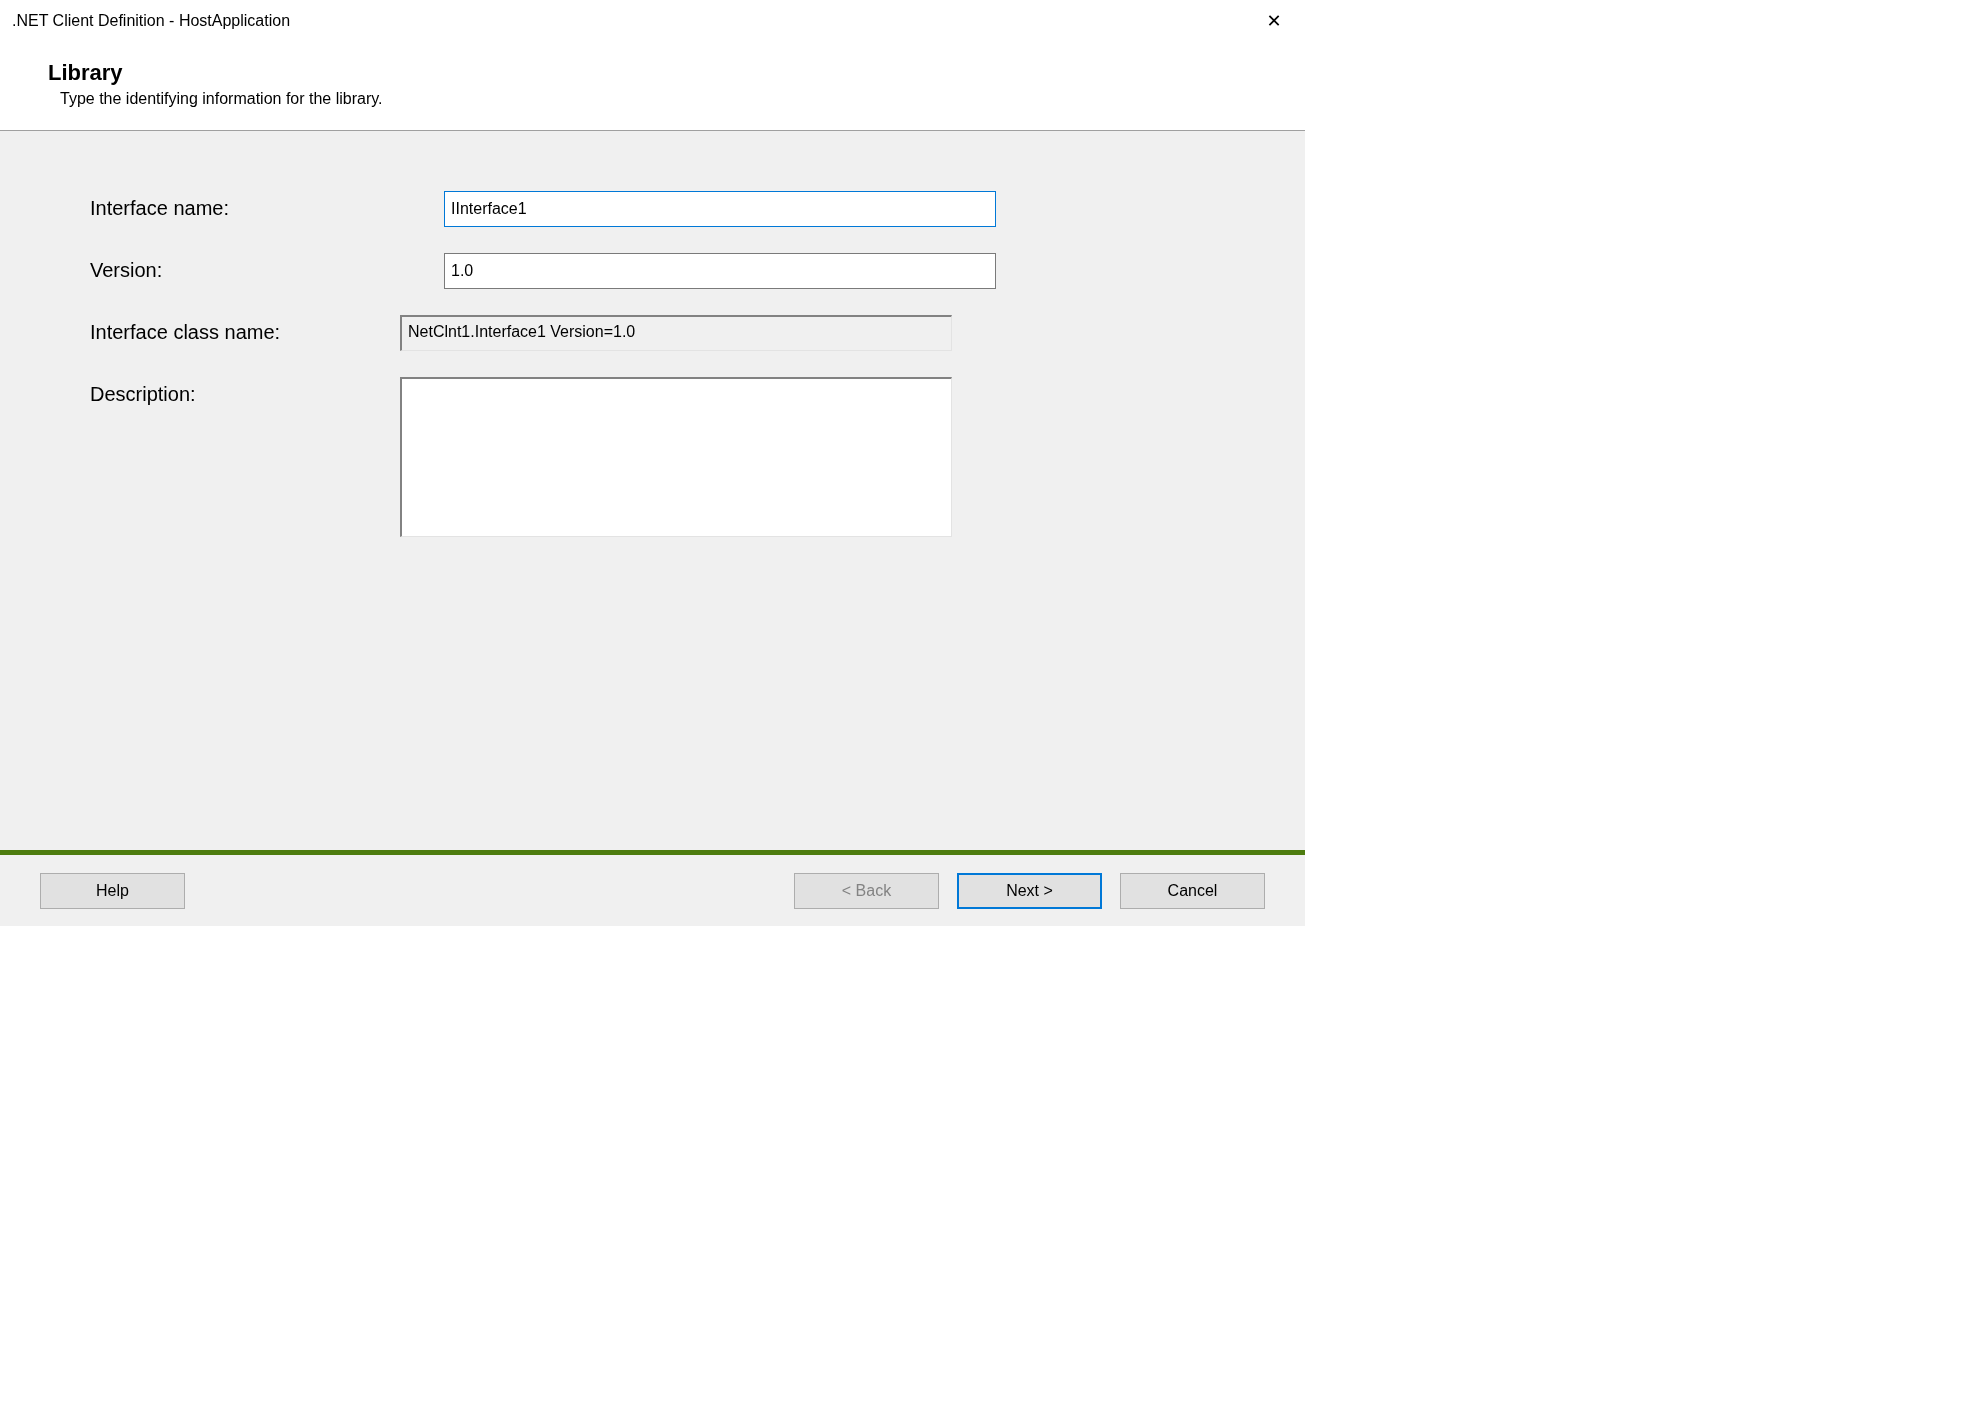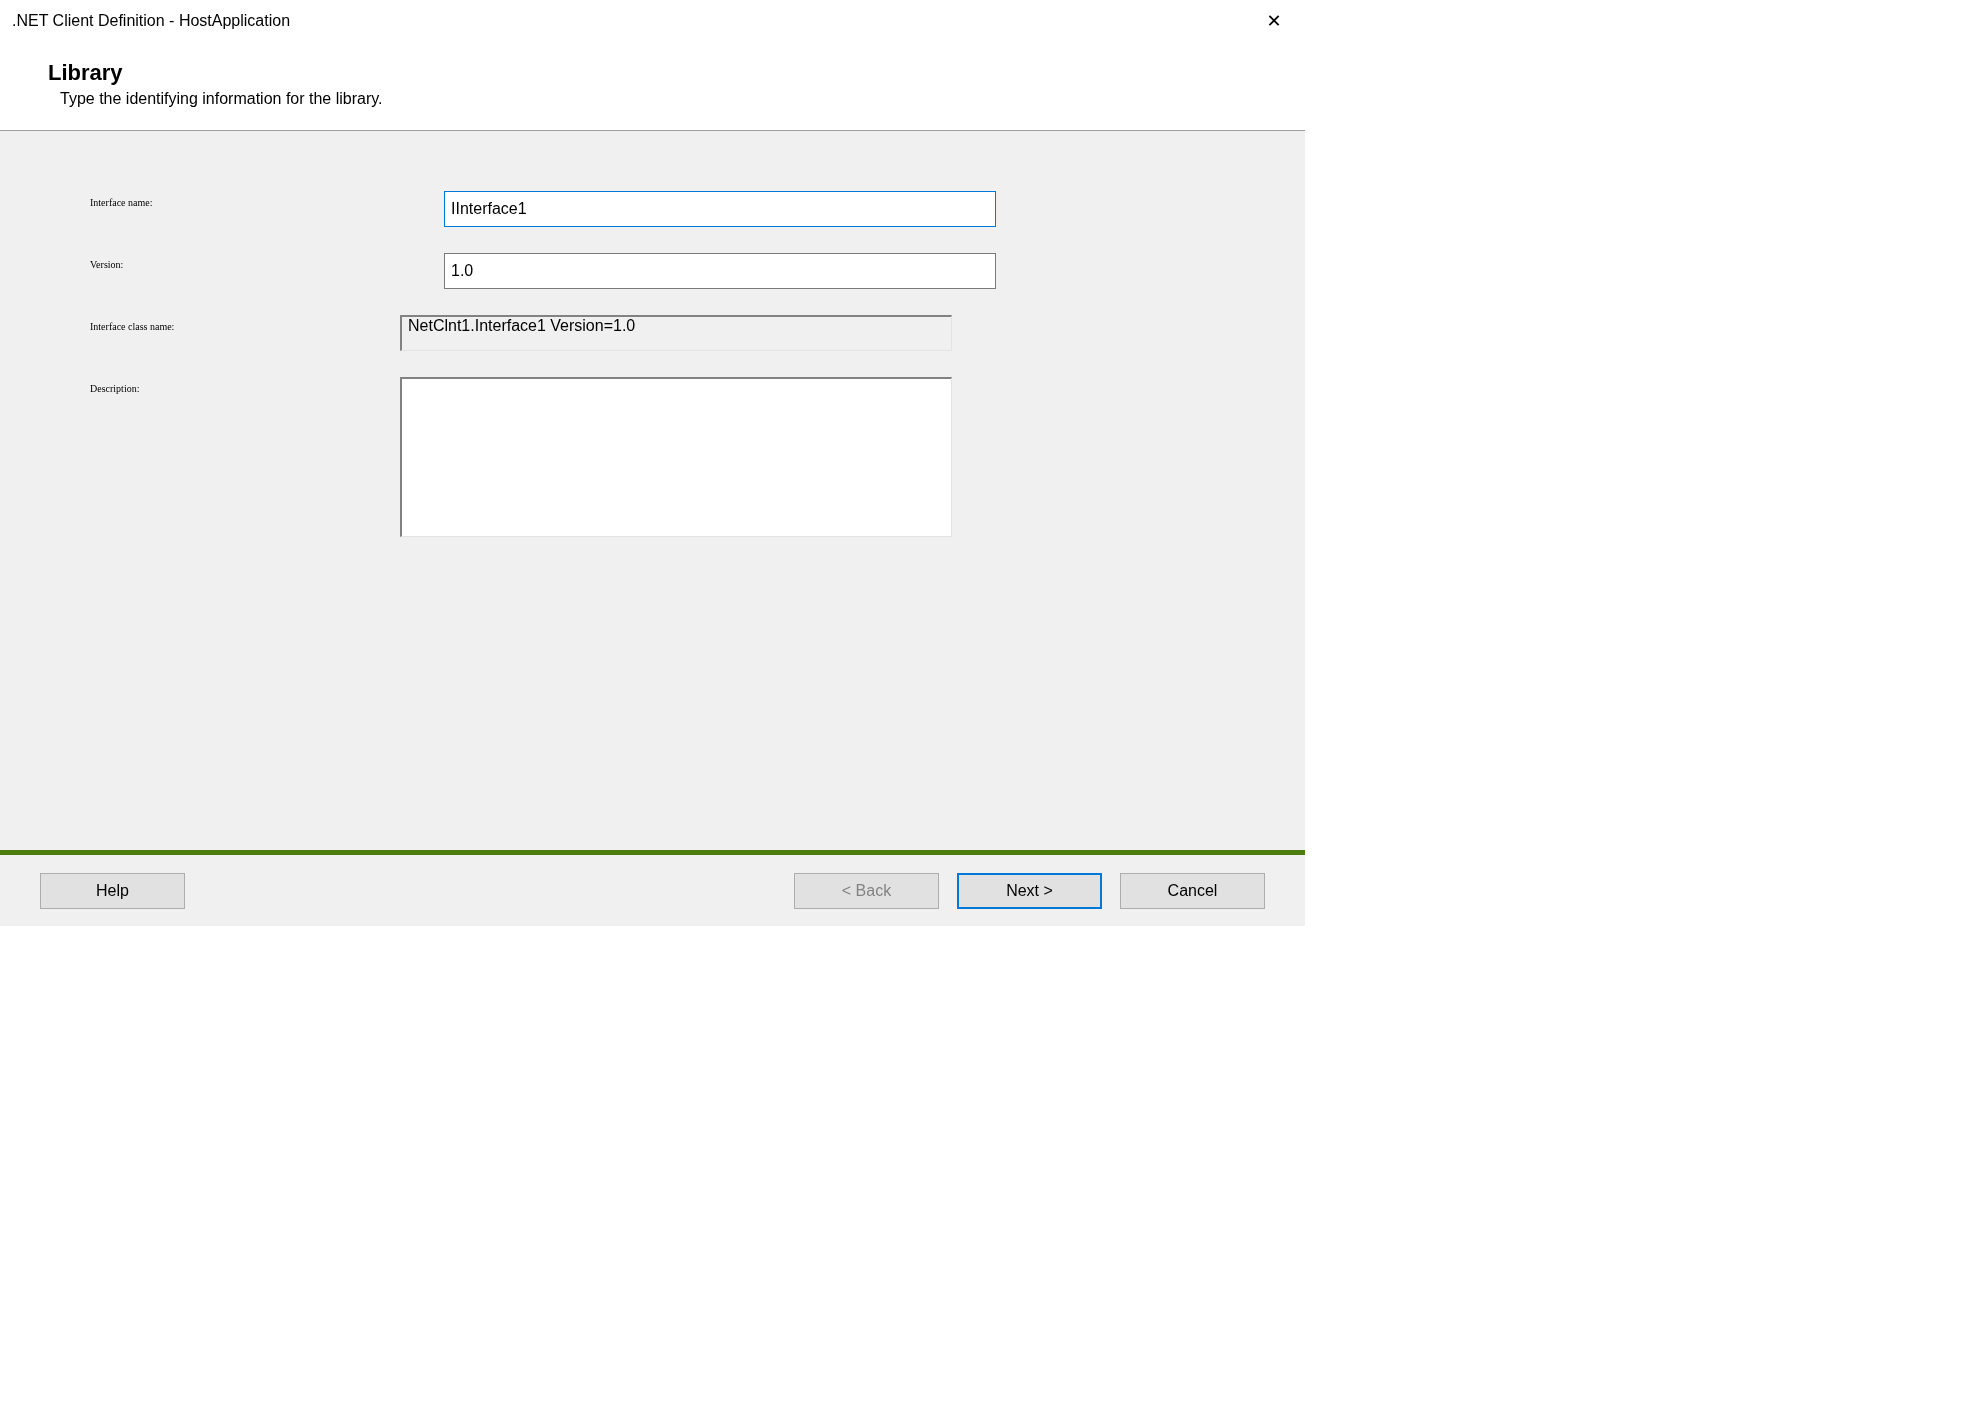--- a/index.html
+++ b/index.html
@@ -68,23 +68,22 @@
   }
   .form-row {
     display: flex;
     align-items: flex-start;
     margin-bottom: 26px;
   }
   .form-label {
     width: 340px;
     padding-left: 30px;
     padding-top: 6px;
-    font-size: 10px;
-    color: #000;
-    font-family: Liberation Serif, serif;
+    font-size: 20px;
+    color: #000;
   }
   .form-control {
     flex: 0 0 552px;
   }
   .text-input {
     width: 552px;
     height: 36px;
     border: 1px solid #7a7a7a;
     background: #ffffff;
     font-family: inherit;
@@ -99,21 +98,21 @@
   }
   .readonly-box {
     width: 552px;
     height: 36px;
     border-top: 2px solid #828282;
     border-left: 2px solid #828282;
     border-right: 1px solid #e3e3e3;
     border-bottom: 1px solid #e3e3e3;
     background: #f0f0f0;
     font-size: 16px;
-    padding: 0 6px;
+    padding: 6px 6px;
     color: #000;
   }
   .textarea-input {
     width: 552px;
     height: 160px;
     border-top: 2px solid #828282;
     border-left: 2px solid #828282;
     border-right: 1px solid #e3e3e3;
     border-bottom: 1px solid #e3e3e3;
     background: #ffffff;

